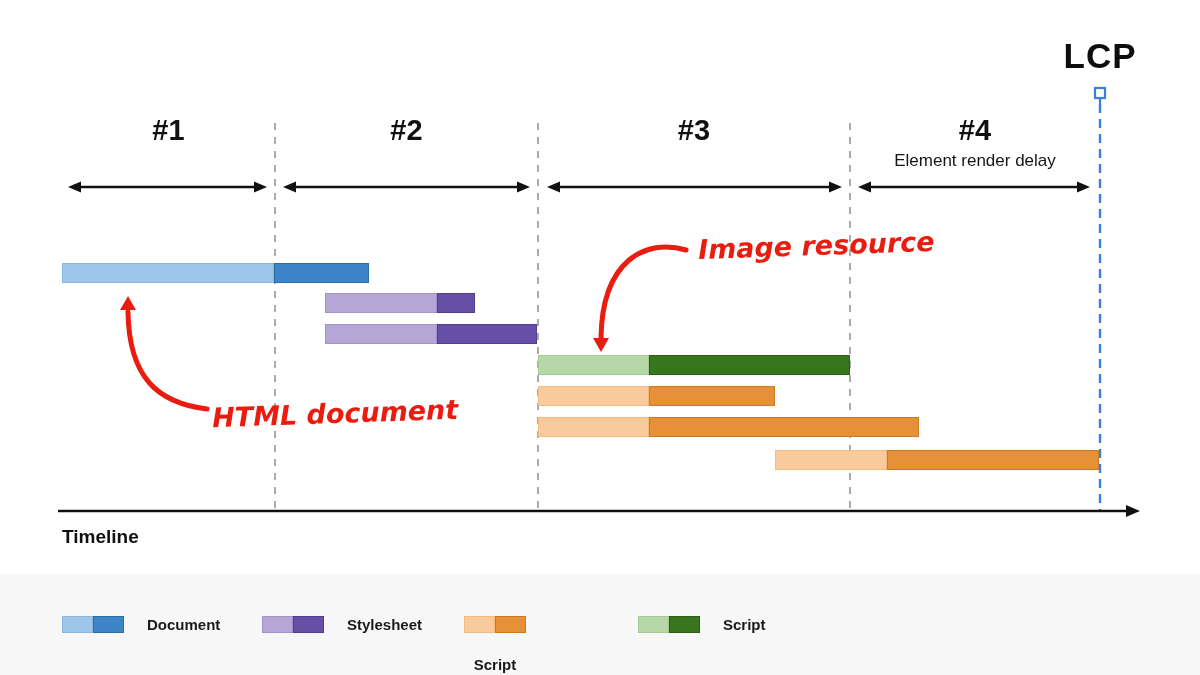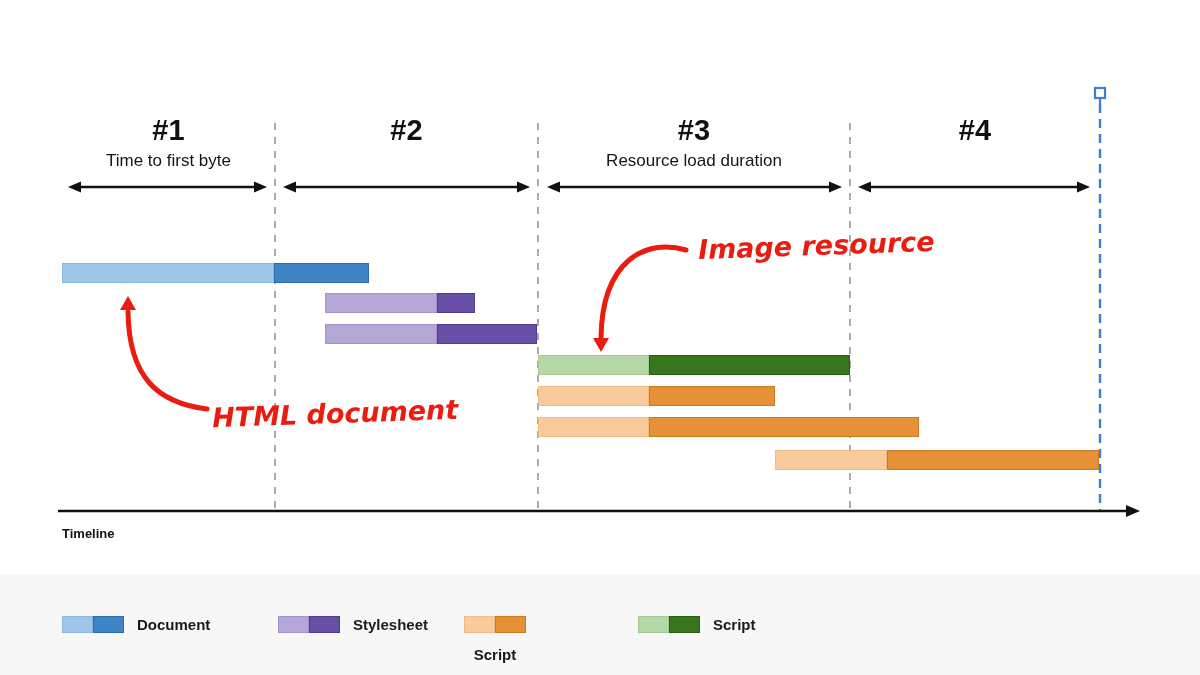--- a/index.html
+++ b/index.html
@@ -19,24 +19,24 @@
   }
   .phase .num{font-size:29px;font-weight:700;line-height:32px;}
   .phase .lbl{font-size:17px;font-weight:500;line-height:20px;margin-top:5px;color:#151515;}
   .bar-seg{position:absolute;height:20px;box-sizing:border-box;z-index:2;}
   .annotation{
     position:absolute;z-index:5;font-family:"DejaVu Sans",sans-serif;
     font-style:italic;font-weight:700;font-size:27px;white-space:nowrap;
     transform:rotate(-2deg);
   }
   .timeline-label{
-    position:absolute;left:62px;top:526px;font-size:13px;font-weight:700;color:#111;z-index:2;
+    position:absolute;left:62px;top:526px;font-size:19px;font-weight:700;color:#111;z-index:2;
   }
   .legend-band{position:absolute;left:0;top:574px;width:1200px;height:101px;z-index:2;}
-  .legend-item{position:absolute;top:616px;display:flex;align-items:center;gap:13px;z-index:3;}
+  .legend-item{position:absolute;top:616px;display:flex;align-items:center;gap:23px;z-index:3;}
   .legend-swatch{display:flex;width:62px;height:17px;}
   .legend-swatch .half{width:31px;height:17px;box-sizing:border-box;}
   .legend-label{font-size:15px;font-weight:700;color:#1a1a1a;line-height:17px;}
 </style>
 </head>
 <body>
 
 <div class="canvas">
   <svg class="layer" id="svg-under">
       <line x1="275" y1="123" x2="275" y2="510" stroke="#ababab" stroke-width="2" stroke-dasharray="7 7"></line>
@@ -54,35 +54,35 @@
       <line x1="556" y1="187" x2="833" y2="187" stroke="#111111" stroke-width="2.6"></line>
       <polygon points="547,187 560,181.5 560,192.5" fill="#111111"></polygon>
       <polygon points="842,187 829,181.5 829,192.5" fill="#111111"></polygon>
       <line x1="867" y1="187" x2="1081" y2="187" stroke="#111111" stroke-width="2.6"></line>
       <polygon points="858,187 871,181.5 871,192.5" fill="#111111"></polygon>
       <polygon points="1090,187 1077,181.5 1077,192.5" fill="#111111"></polygon>
       <line x1="58" y1="511" x2="1128" y2="511" stroke="#111111" stroke-width="2.6"></line>
       <polygon points="1140,511 1126,505 1126,517" fill="#111111"></polygon>
     </svg>
 
+  <div class="lcp-title">LCP</div>
 
   <div id="phases">
       <div class="phase" style="left: 48.5px;">
         <div class="num">#1</div>
-        <div class="lbl">Time to first byte</div>
       </div>
       <div class="phase" style="left: 286.5px;">
         <div class="num">#2</div>
       </div>
       <div class="phase" style="left: 574px;">
         <div class="num">#3</div>
-        <div class="lbl">Resource load duration</div>
       </div>
       <div class="phase" style="left: 855px;">
         <div class="num">#4</div>
+        <div class="lbl">Element render delay</div>
       </div>
     </div>
   <div id="bars">
       <div class="bar-seg" style="left: 62px; top: 263px; width: 212px; background: rgb(159, 197, 232); border: 1.5px solid rgb(138, 184, 224);"></div>
       <div class="bar-seg" style="left: 274px; top: 263px; width: 95px; background: rgb(61, 133, 198); border: 1.5px solid rgb(46, 109, 164);"></div>
       <div class="bar-seg" style="left: 325px; top: 293px; width: 112px; background: rgb(180, 167, 214); border: 1.5px solid rgb(162, 148, 202);"></div>
       <div class="bar-seg" style="left: 437px; top: 293px; width: 38px; background: rgb(103, 78, 167); border: 1.5px solid rgb(83, 60, 139);"></div>
       <div class="bar-seg" style="left: 325px; top: 324px; width: 112px; background: rgb(180, 167, 214); border: 1.5px solid rgb(162, 148, 202);"></div>
       <div class="bar-seg" style="left: 437px; top: 324px; width: 100px; background: rgb(103, 78, 167); border: 1.5px solid rgb(83, 60, 139);"></div>
       <div class="bar-seg" style="left: 538px; top: 355px; width: 111px; background: rgb(182, 215, 168); border: 1.5px solid rgb(164, 203, 147);"></div>
@@ -102,21 +102,21 @@
 
   <div class="legend-band" id="legend-band" style="background: rgb(247, 247, 247);"></div>
   <div id="legend">
       <div class="legend-item" style="left: 62px;">
         <div class="legend-swatch">
           <div class="half" style="background: rgb(159, 197, 232); border: 1px solid rgb(138, 184, 224);"></div>
           <div class="half" style="background: rgb(61, 133, 198); border: 1px solid rgb(46, 109, 164);"></div>
         </div>
         <div class="legend-label">Document</div>
       </div>
-      <div class="legend-item" style="left: 278px;">
+      <div class="legend-item" style="left: 262px;">
         <div class="legend-swatch">
           <div class="half" style="background: rgb(180, 167, 214); border: 1px solid rgb(162, 148, 202);"></div>
           <div class="half" style="background: rgb(103, 78, 167); border: 1px solid rgb(83, 60, 139);"></div>
         </div>
         <div class="legend-label">Stylesheet</div>
       </div>
       <div class="legend-item" style="left: 464px; flex-direction: column;">
         <div class="legend-swatch">
           <div class="half" style="background: rgb(249, 203, 156); border: 1px solid rgb(243, 187, 128);"></div>
           <div class="half" style="background: rgb(230, 145, 56); border: 1px solid rgb(201, 123, 36);"></div>

